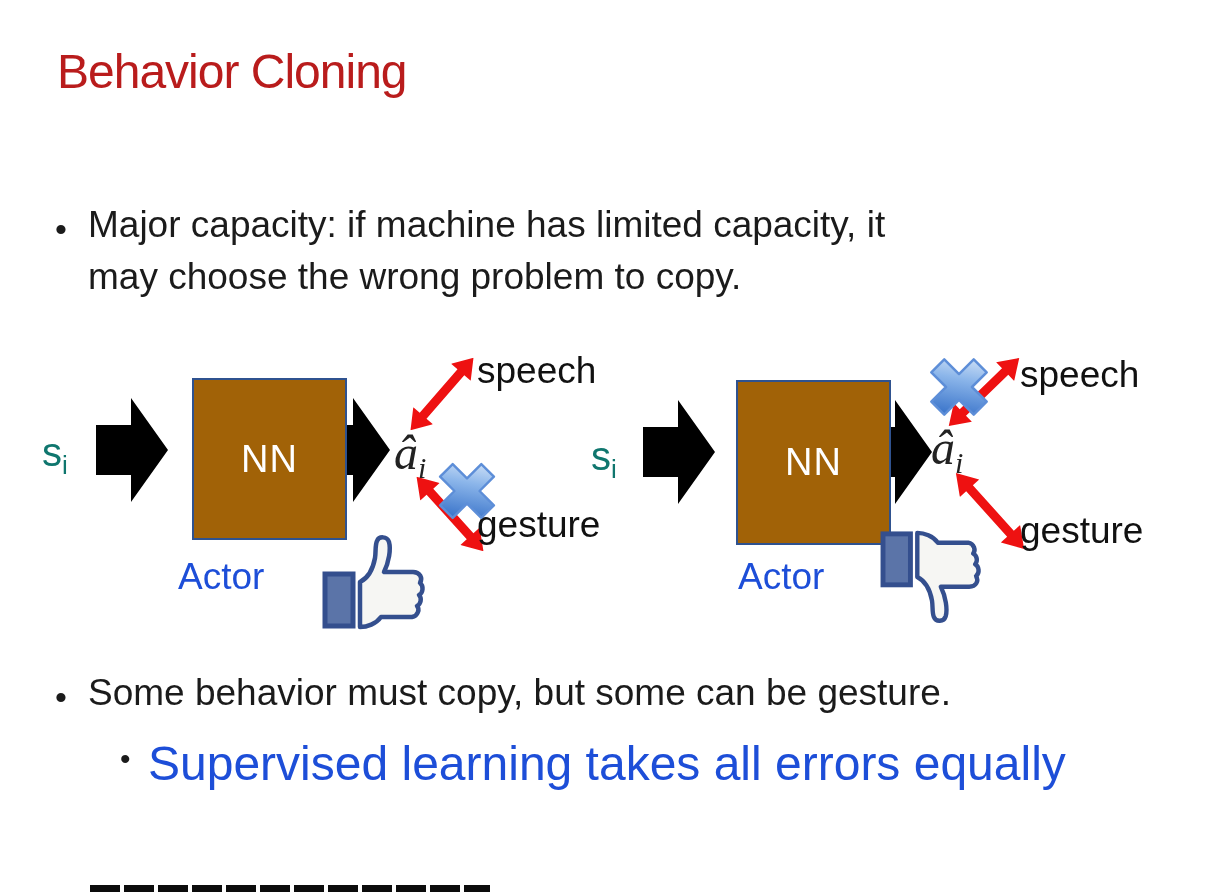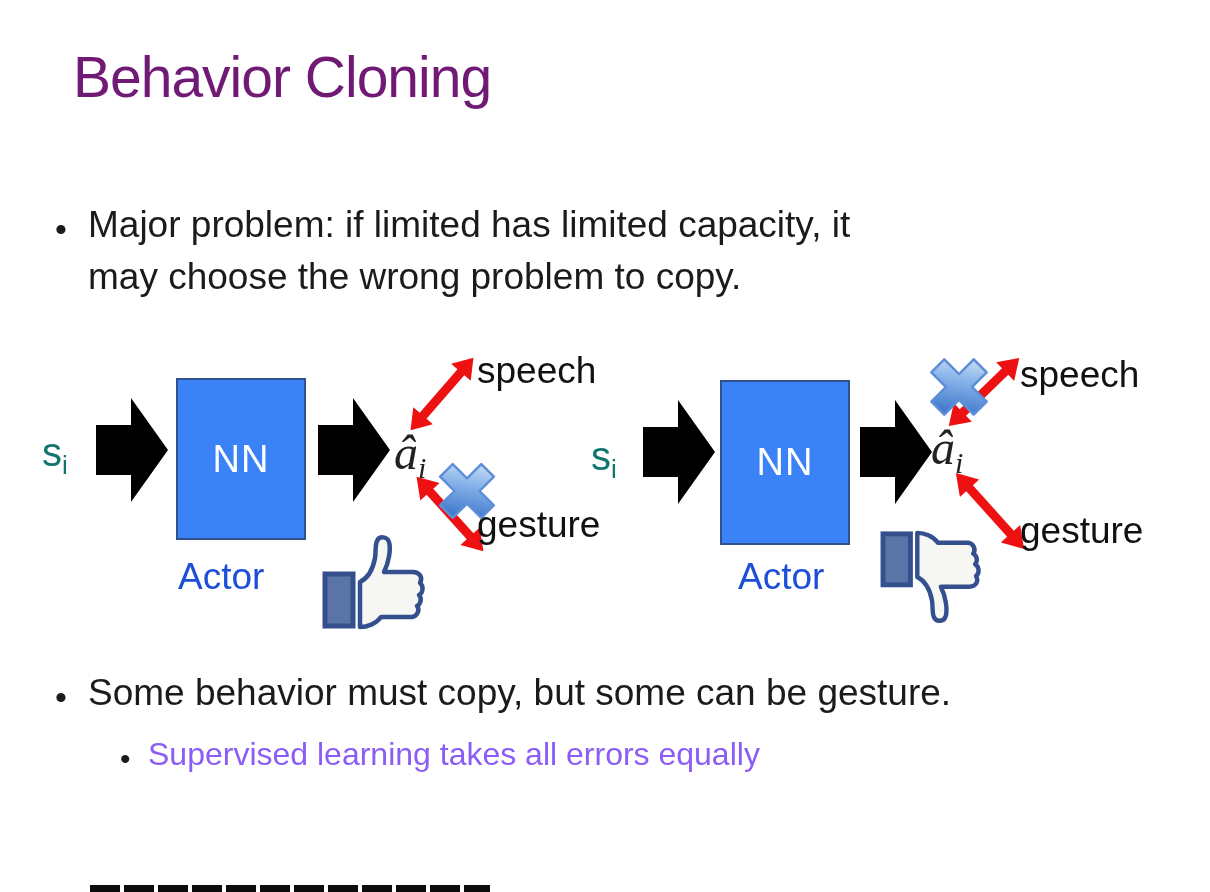--- a/index.html
+++ b/index.html
@@ -7,38 +7,38 @@
     position:relative;
     width:1210px;height:892px;
     background:#ffffff;
     overflow:hidden;
     font-family:"Liberation Sans", sans-serif;
     color:#161616;
   }
   .abs{position:absolute;}
   .title{
     left:57px;top:44px;
-    font-size:57px;letter-spacing:-1px;
-    font-weight:normal;color:#701a75;white-space:nowrap;margin-left:16px;
+    font-size:48px;letter-spacing:-1px;
+    font-weight:normal;color:#b91c1c;white-space:nowrap;
   }
   .btxt{font-size:37px;white-space:nowrap;color:#1b1b1b;}
   .bdot{font-size:34px;color:#1b1b1b;}
   .bdot-sm{font-size:30px;color:#1b1b1b;}
-  .stxt{font-size:32px;white-space:nowrap;color:#8b5cf6;}
+  .stxt{font-size:48px;white-space:nowrap;color:#1d4ed8;}
 
   
   .silabel{font-size:40px;color:#0f766e;white-space:nowrap;}
   .silabel .sub{font-size:26px;vertical-align:-8px;}
   .ailabel{font-family:Liberation Serif, serif;font-style:italic;
            font-size:48px;color:#222;white-space:nowrap;z-index:4;}
   .ailabel .sub{font-size:30px;vertical-align:-9px;}
   .nnbox{
-    width:130px;background:#3b82f6;border:2px solid #2F528F;
+    width:155px;background:#a16207;border:2px solid #2F528F;
     display:flex;align-items:center;justify-content:center;
-    box-sizing:border-box;z-index:2;
+    box-sizing:border-box;z-index:2;margin-left:16px;
   }
   .nnbox span{color:#ffffff;font-size:38px;letter-spacing:1px;}
   .actor{font-size:37px;color:#1d4ed8;white-space:nowrap;}
   .argl{font-size:37px;color:#111;white-space:nowrap;z-index:4;text-align:center;}
   .blkarrow{z-index:1;}
   .darrow{z-index:3;}
   .xicon{z-index:5;}
   .thumb{z-index:2;}
 
   
@@ -59,21 +59,21 @@
         <stop offset="0%" stop-color="#eaf2fc"></stop>
         <stop offset="45%" stop-color="#8cb6ea"></stop>
         <stop offset="100%" stop-color="#3570c8"></stop>
       </linearGradient>
     </defs>
   </svg>
 
   <div class="abs title">Behavior Cloning</div>
 
   <span class="abs bdot" style="left:55px;top:210px">•</span>
-  <span class="abs btxt" style="left:88px;top:204px">Major problem: if limited has limited capacity, it</span>
+  <span class="abs btxt" style="left:88px;top:204px">Major capacity: if machine has limited capacity, it</span>
   <span class="abs btxt" style="left:88px;top:256px">may choose the wrong problem to copy.</span>
 
   <span class="abs silabel" style="left:42px;top:430px"><span>s</span><span class="sub">i</span></span>
 
   <svg class="abs blkarrow" style="left:96px;top:398px" width="72" height="104" viewBox="0 0 72 104">
     <polygon points="0,27 35,27 35,0 72,52 35,104 35,77 0,77" fill="#000000"></polygon>
   </svg>
 
   <div class="abs nnbox" style="left:176px;top:378px;height:162px">
     <span>NN</span>

